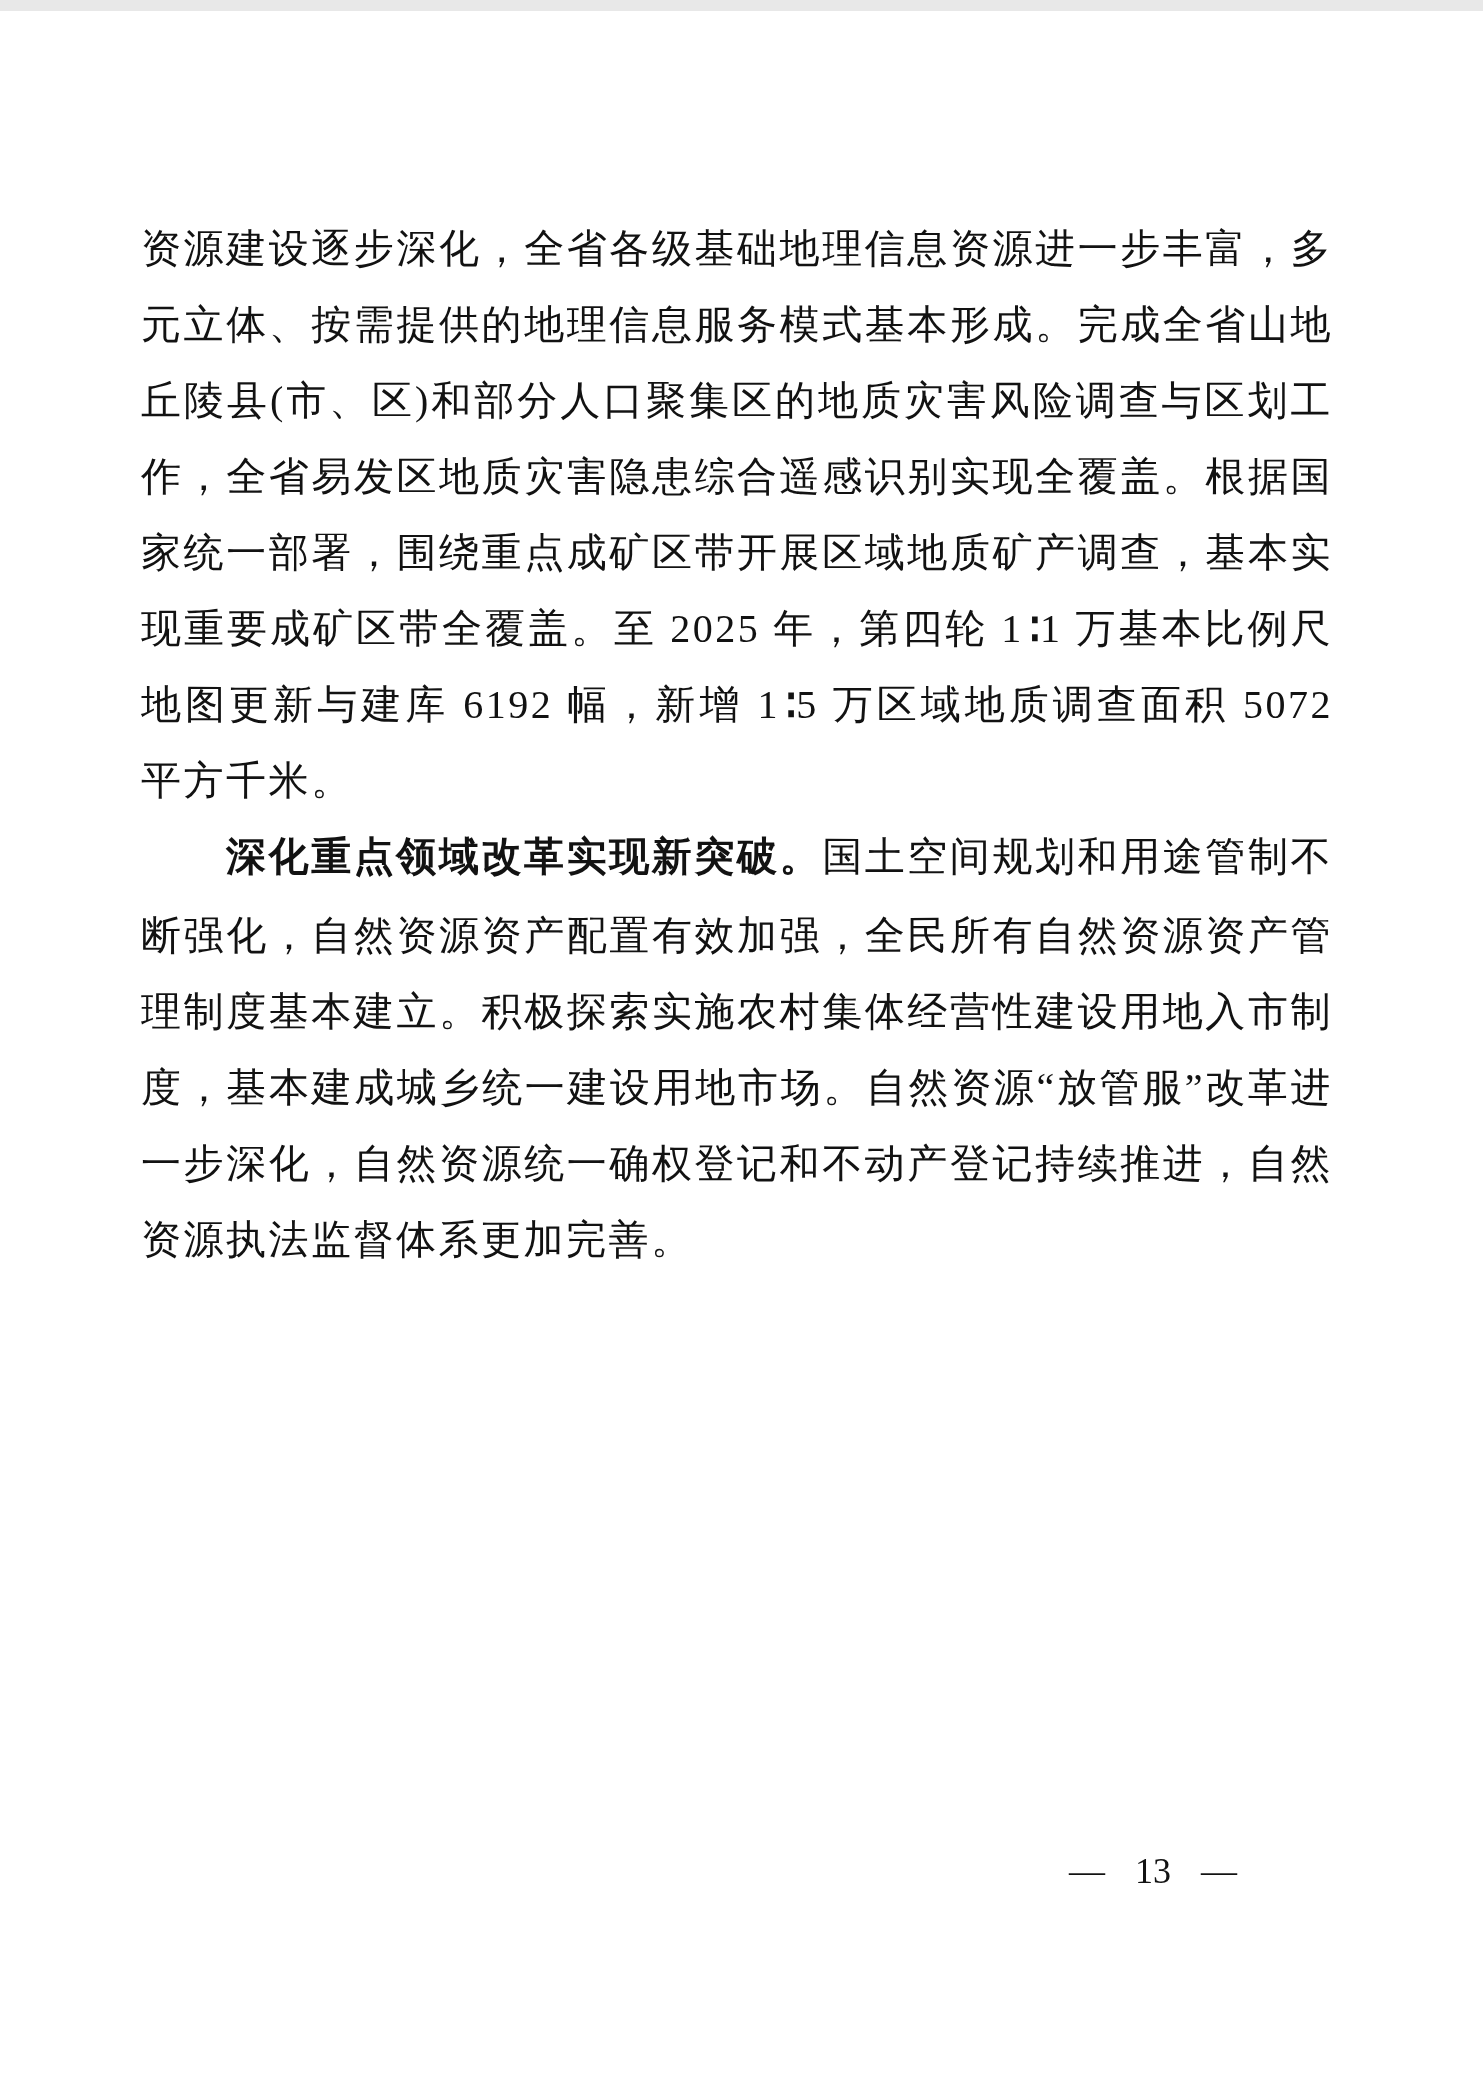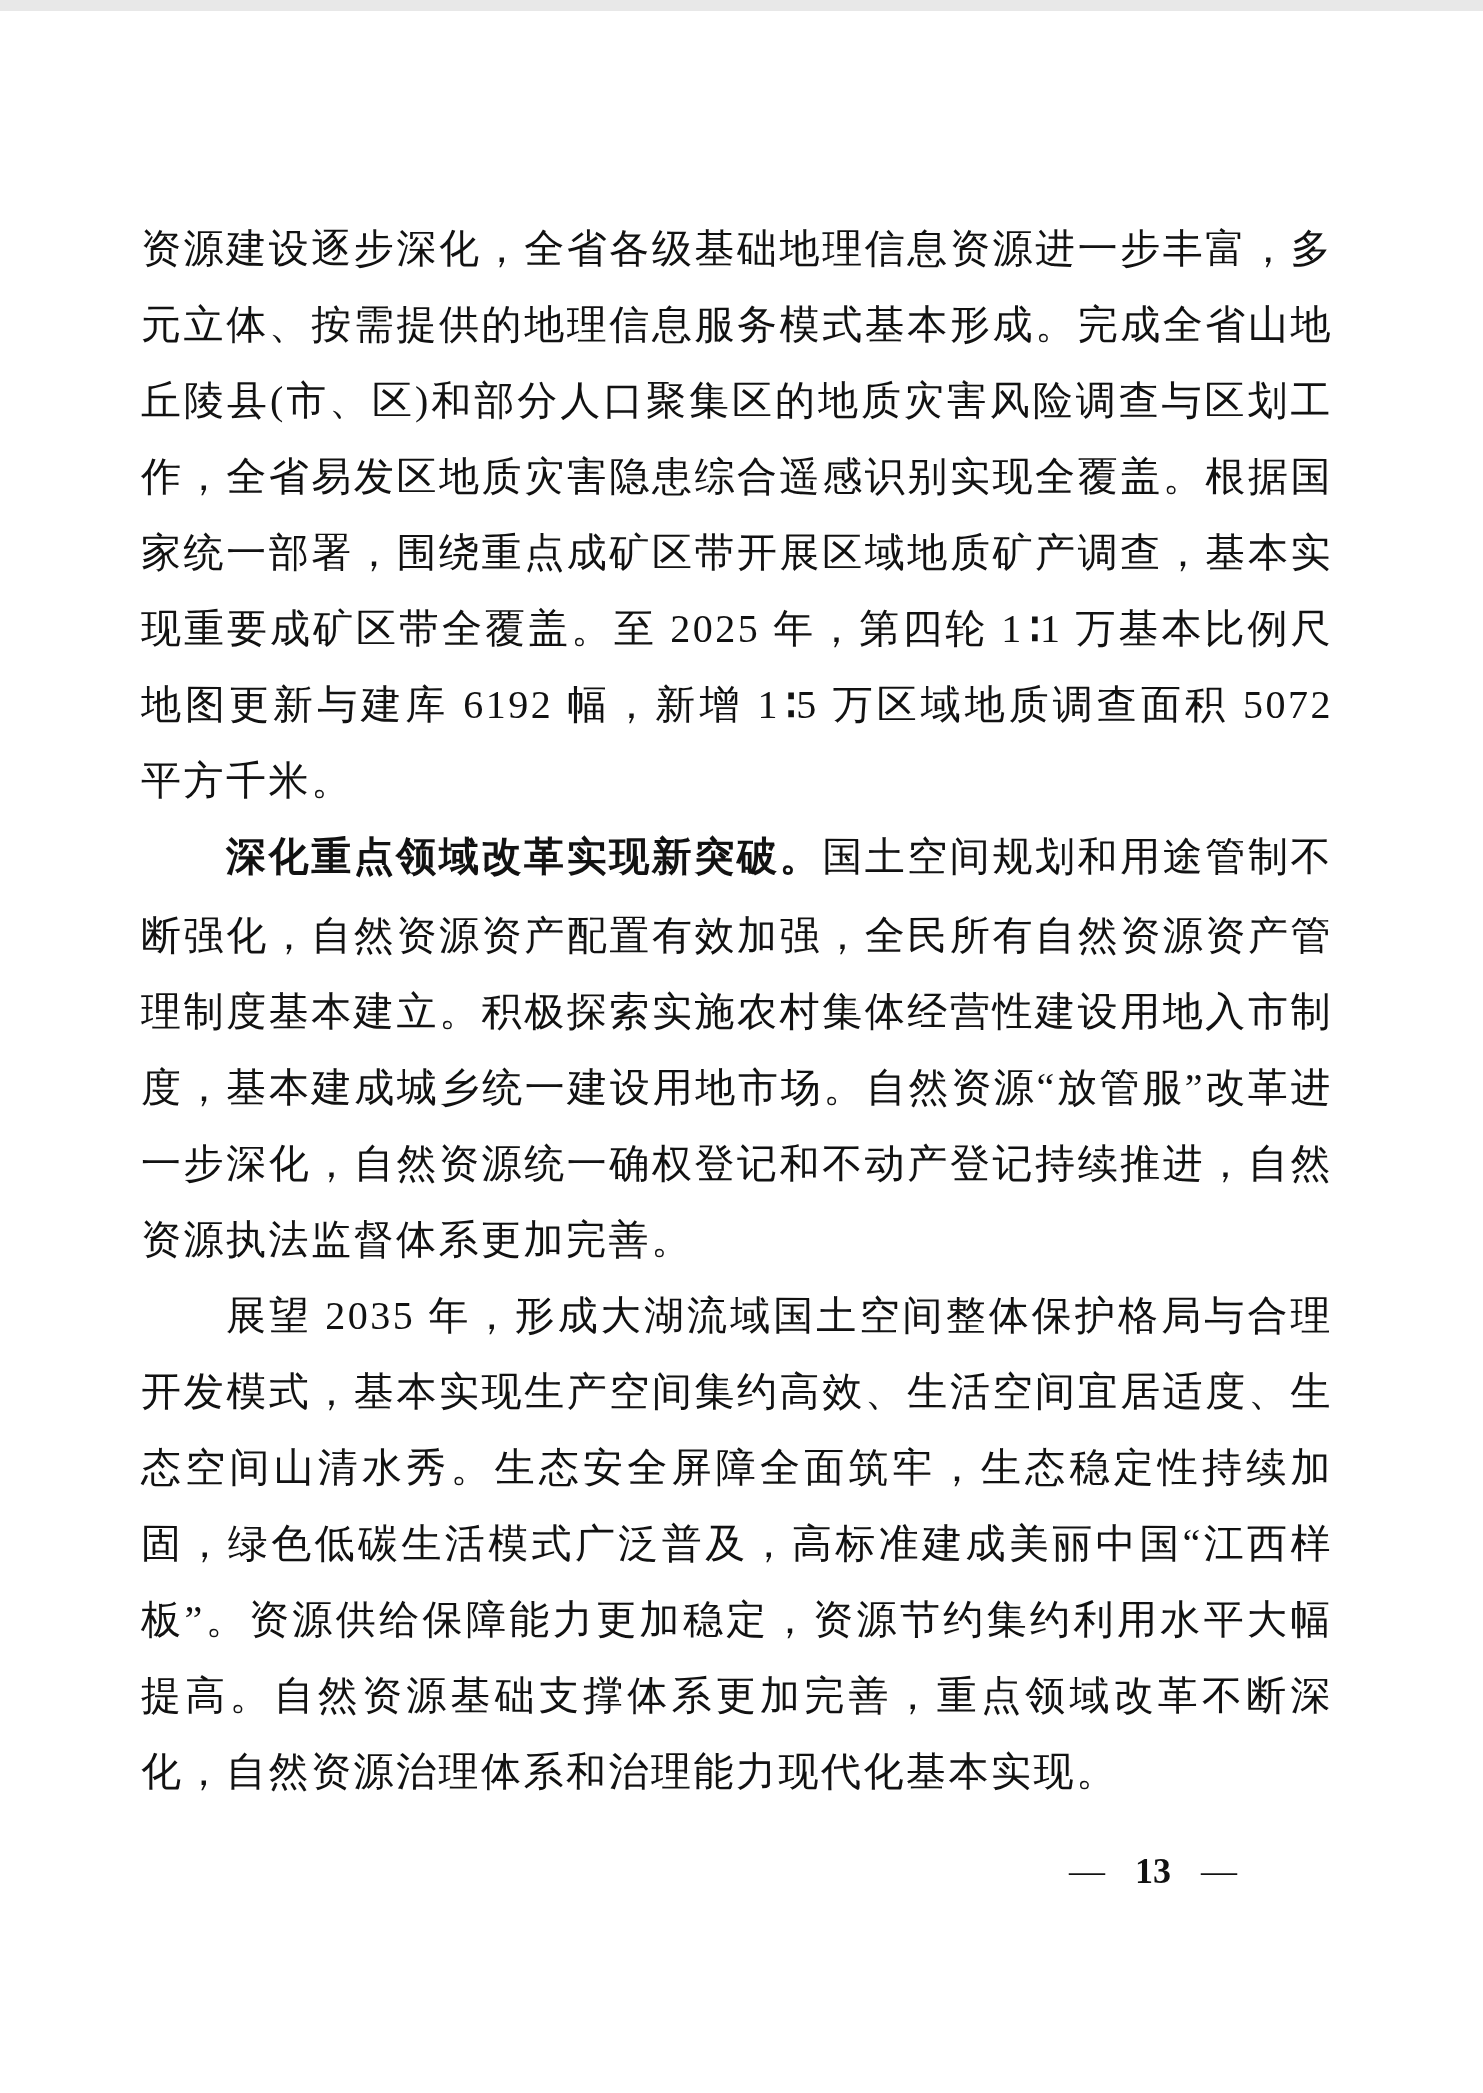--- a/index.html
+++ b/index.html
@@ -49,41 +49,37 @@
     gap: 30px;
     font-size: 36px;
     line-height: 44px;
     color: #121212;
   }
   .footer .dash {
     letter-spacing: 0;
   }
   .footer .pagenum {
     letter-spacing: 0;
-    font-weight: bold;
   }
 </style>
 </head>
 <body>
 
 <div class="page">
 
   <main class="text-block">
 
     <p class="para">
       <span>资源建设逐步深化，全省各级基础地理信息资源进一步丰富，多元立体、按需提供的地理信息服务模式基本形成。完成全省山地丘陵县(市、区)和部分人口聚集区的地质灾害风险调查与区划工作，全省易发区地质灾害隐患综合遥感识别实现全覆盖。根据国家统一部署，围绕重点成矿区带开展区域地质矿产调查，基本实现重要成矿区带全覆盖。至 2025 年，第四轮 1∶1 万基本比例尺地图更新与建库 6192 幅，新增 1∶5 万区域地质调查面积 5072 平方千米。</span>
     </p>
 
     <p class="para indent">
       <span class="lead-bold">深化重点领域改革实现新突破。</span><span>国土空间规划和用途管制不断强化，自然资源资产配置有效加强，全民所有自然资源资产管理制度基本建立。积极探索实施农村集体经营性建设用地入市制度，基本建成城乡统一建设用地市场。自然资源“放管服”改革进一步深化，自然资源统一确权登记和不动产登记持续推进，自然资源执法监督体系更加完善。</span>
     </p>
 
-    <p class="para indent">
-      <span>展望 2035 年，形成大湖流域国土空间整体保护格局与合理开发模式，基本实现生产空间集约高效、生活空间宜居适度、生态空间山清水秀。生态安全屏障全面筑牢，生态稳定性持续加固，绿色低碳生活模式广泛普及，高标准建成美丽中国“江西样板”。资源供给保障能力更加稳定，资源节约集约利用水平大幅提高。自然资源基础支撑体系更加完善，重点领域改革不断深化，自然资源治理体系和治理能力现代化基本实现。</span>
-    </p>
 
   </main>
 
   <footer class="footer">
     <span class="dash">—</span>
     <span class="pagenum">13</span>
     <span class="dash">—</span>
   </footer>
 
 </div>

